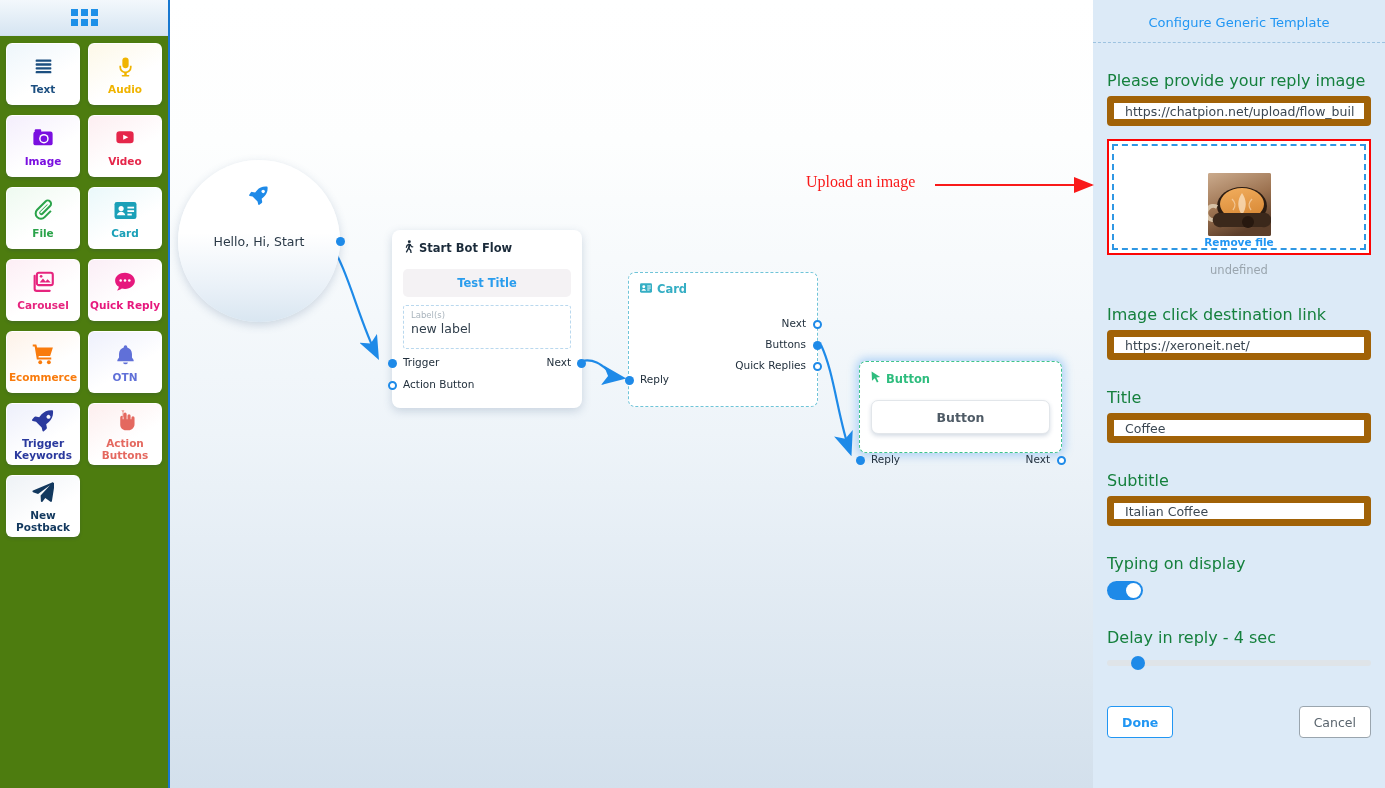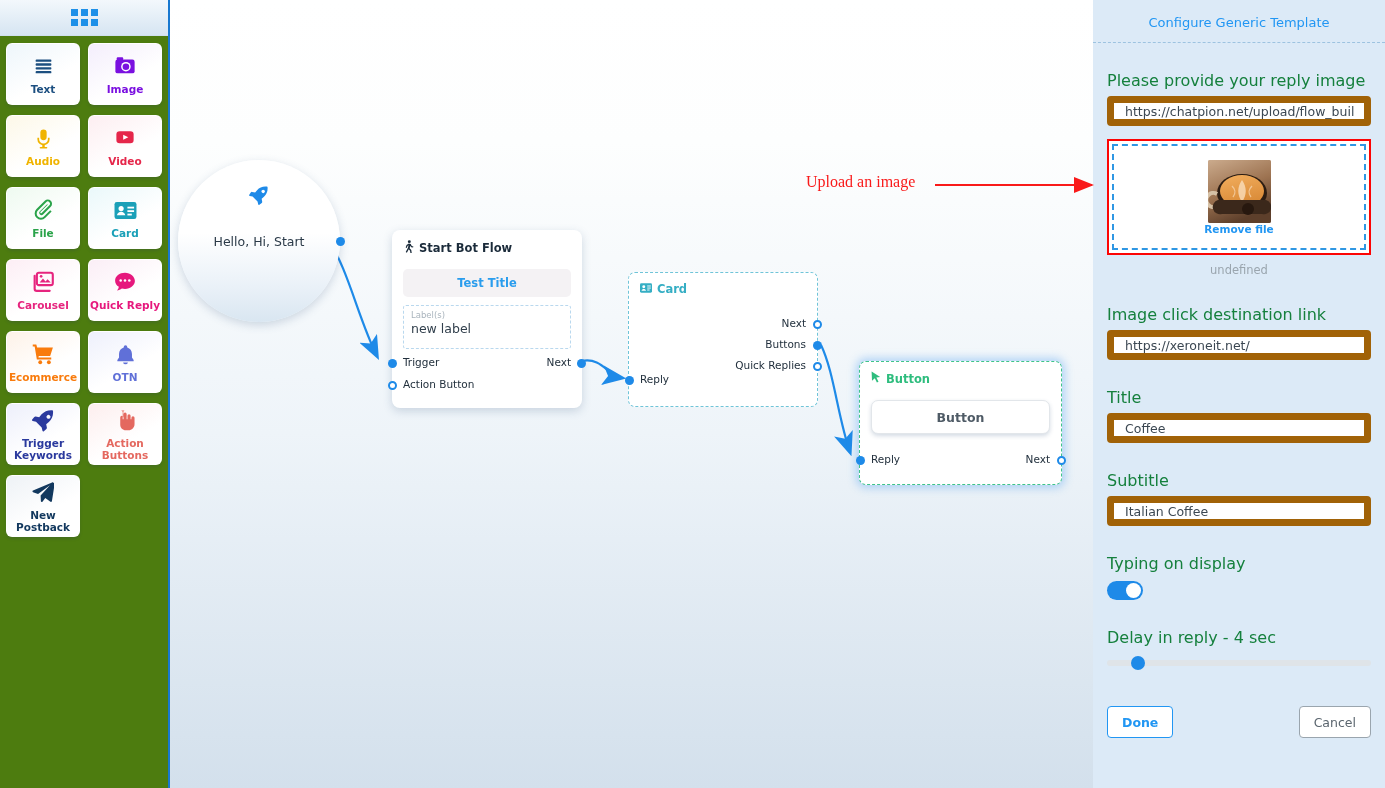--- a/index.html
+++ b/index.html
@@ -91,21 +91,21 @@
   
   #node-card {
     left: 458px; top: 272px; width: 190px; height: 135px;
     border: 1px dashed #6fc4d8; border-radius: 7px; background: #fff;
     padding: 9px 11px 0 11px;
   }
   #node-card .node-title { color: #35aec4; }
 
   
   #node-button {
-    left: 689px; top: 361px; width: 203px; height: 124px;
+    left: 689px; top: 361px; width: 203px; height: 92px;
     border: 1px dashed #3fc48a; border-radius: 7px; background: #fff;
     padding: 9px 11px 0 11px;
     box-shadow: 0 0 9px 3px rgba(60,150,240,.35);
   }
   #node-button .node-title { color: #2ebd7e; }
   .btn-preview {
     margin-top: 14px; height: 34px; background: #fff;
     border: 1px solid #e2e6ea; border-radius: 7px;
     display: flex; align-items: center; justify-content: center;
     font-size: 12.5px; font-weight: bold; color: #4f5b66;
@@ -139,21 +139,21 @@
     height: 30px; background: #fff; border: 7px solid #a16207; border-radius: 4px;
     display: flex; align-items: center; padding: 0 11px;
     font-size: 12.5px; color: #3b4752; overflow: hidden; white-space: nowrap;
   }
   .upload-outer {
     margin-top: 13px; border: 2px solid #fc0404; background: #fff;
     padding: 3px;
   }
   .upload-inner {
     border: 2px dashed #2f97e3; height: 106px;
-    display: flex; flex-direction: column; align-items: center; justify-content: center;
+    display: flex; flex-direction: column; align-items: center; justify-content: flex-end;
     background: #fff;
   }
   .thumb {
     width: 63px; height: 63px; border-radius: 2px; overflow: hidden;
     background: linear-gradient(160deg,#c9a98c 0%, #a87a56 45%, #6d4b34 100%);
     position: relative;
   }
   .remove-link { font-size: 10.5px; color: #2196f3; font-weight: bold; cursor: pointer; }
   .undefined-txt { text-align: center; font-size: 11.5px; color: #9aa5ae; margin-top: 8px; }
 
@@ -196,41 +196,41 @@
           <div class="ic">
             <svg width="21" height="21" viewBox="0 0 24 24" fill="#1c4f80">
               <rect x="3" y="4" width="18" height="2.6" rx="1"></rect>
               <rect x="3" y="8.4" width="18" height="2.6" rx="1"></rect>
               <rect x="3" y="12.8" width="18" height="2.6" rx="1"></rect>
               <rect x="3" y="17.2" width="18" height="2.6" rx="1"></rect>
             </svg>
           </div>
           <div class="tl" style="color: rgb(28, 79, 128);">Text</div>
         </div>
+        <div class="tile" style="background: linear-gradient(150deg, rgb(253, 248, 232) 0%, rgb(255, 255, 255) 60%);">
+          <div class="ic">
+            <svg width="21" height="21" viewBox="0 0 24 24" fill="#f0b400">
+              <rect x="8.4" y="1.6" width="7.2" height="12.4" rx="3.6"></rect>
+              <path d="M5 11.2v1.6a7 7 0 0 0 14 0v-1.6h-2v1.6a5 5 0 0 1-10 0v-1.6z"></path>
+              <rect x="10.6" y="19.2" width="2.8" height="3.2"></rect>
+              <rect x="7.6" y="21.6" width="8.8" height="1.8" rx=".9"></rect>
+            </svg>
+          </div>
+          <div class="tl" style="color: rgb(240, 180, 0);">Audio</div>
+        </div>
         <div class="tile" style="background: linear-gradient(150deg, rgb(244, 238, 252) 0%, rgb(255, 255, 255) 60%);">
           <div class="ic">
             <svg width="22" height="22" viewBox="0 0 24 24" fill="#7a0fe0">
               <rect x="1.5" y="5" width="21" height="15" rx="2.4"></rect>
               <rect x="3" y="2.5" width="7" height="3" rx="1"></rect>
               <circle cx="13" cy="12.8" r="5.2" fill="#fff"></circle>
               <circle cx="13" cy="12.8" r="3.6" fill="#7a0fe0"></circle>
             </svg>
           </div>
           <div class="tl" style="color: rgb(122, 15, 224);">Image</div>
-        </div>
-        <div class="tile" style="background: linear-gradient(150deg, rgb(253, 248, 232) 0%, rgb(255, 255, 255) 60%);">
-          <div class="ic">
-            <svg width="21" height="21" viewBox="0 0 24 24" fill="#f0b400">
-              <rect x="8.4" y="1.6" width="7.2" height="12.4" rx="3.6"></rect>
-              <path d="M5 11.2v1.6a7 7 0 0 0 14 0v-1.6h-2v1.6a5 5 0 0 1-10 0v-1.6z"></path>
-              <rect x="10.6" y="19.2" width="2.8" height="3.2"></rect>
-              <rect x="7.6" y="21.6" width="8.8" height="1.8" rx=".9"></rect>
-            </svg>
-          </div>
-          <div class="tl" style="color: rgb(240, 180, 0);">Audio</div>
         </div>
         <div class="tile" style="background: linear-gradient(150deg, rgb(253, 238, 241) 0%, rgb(255, 255, 255) 60%);">
           <div class="ic">
             <svg width="24" height="18" viewBox="0 0 24 24" fill="#e5264a">
               <rect x="0.5" y="3" width="23" height="16" rx="4.4"></rect>
               <path d="M9.6 7.6 16.4 11 9.6 14.4z" fill="#fff"></path>
             </svg>
           </div>
           <div class="tl" style="color: rgb(229, 38, 74);">Video</div>
         </div>

